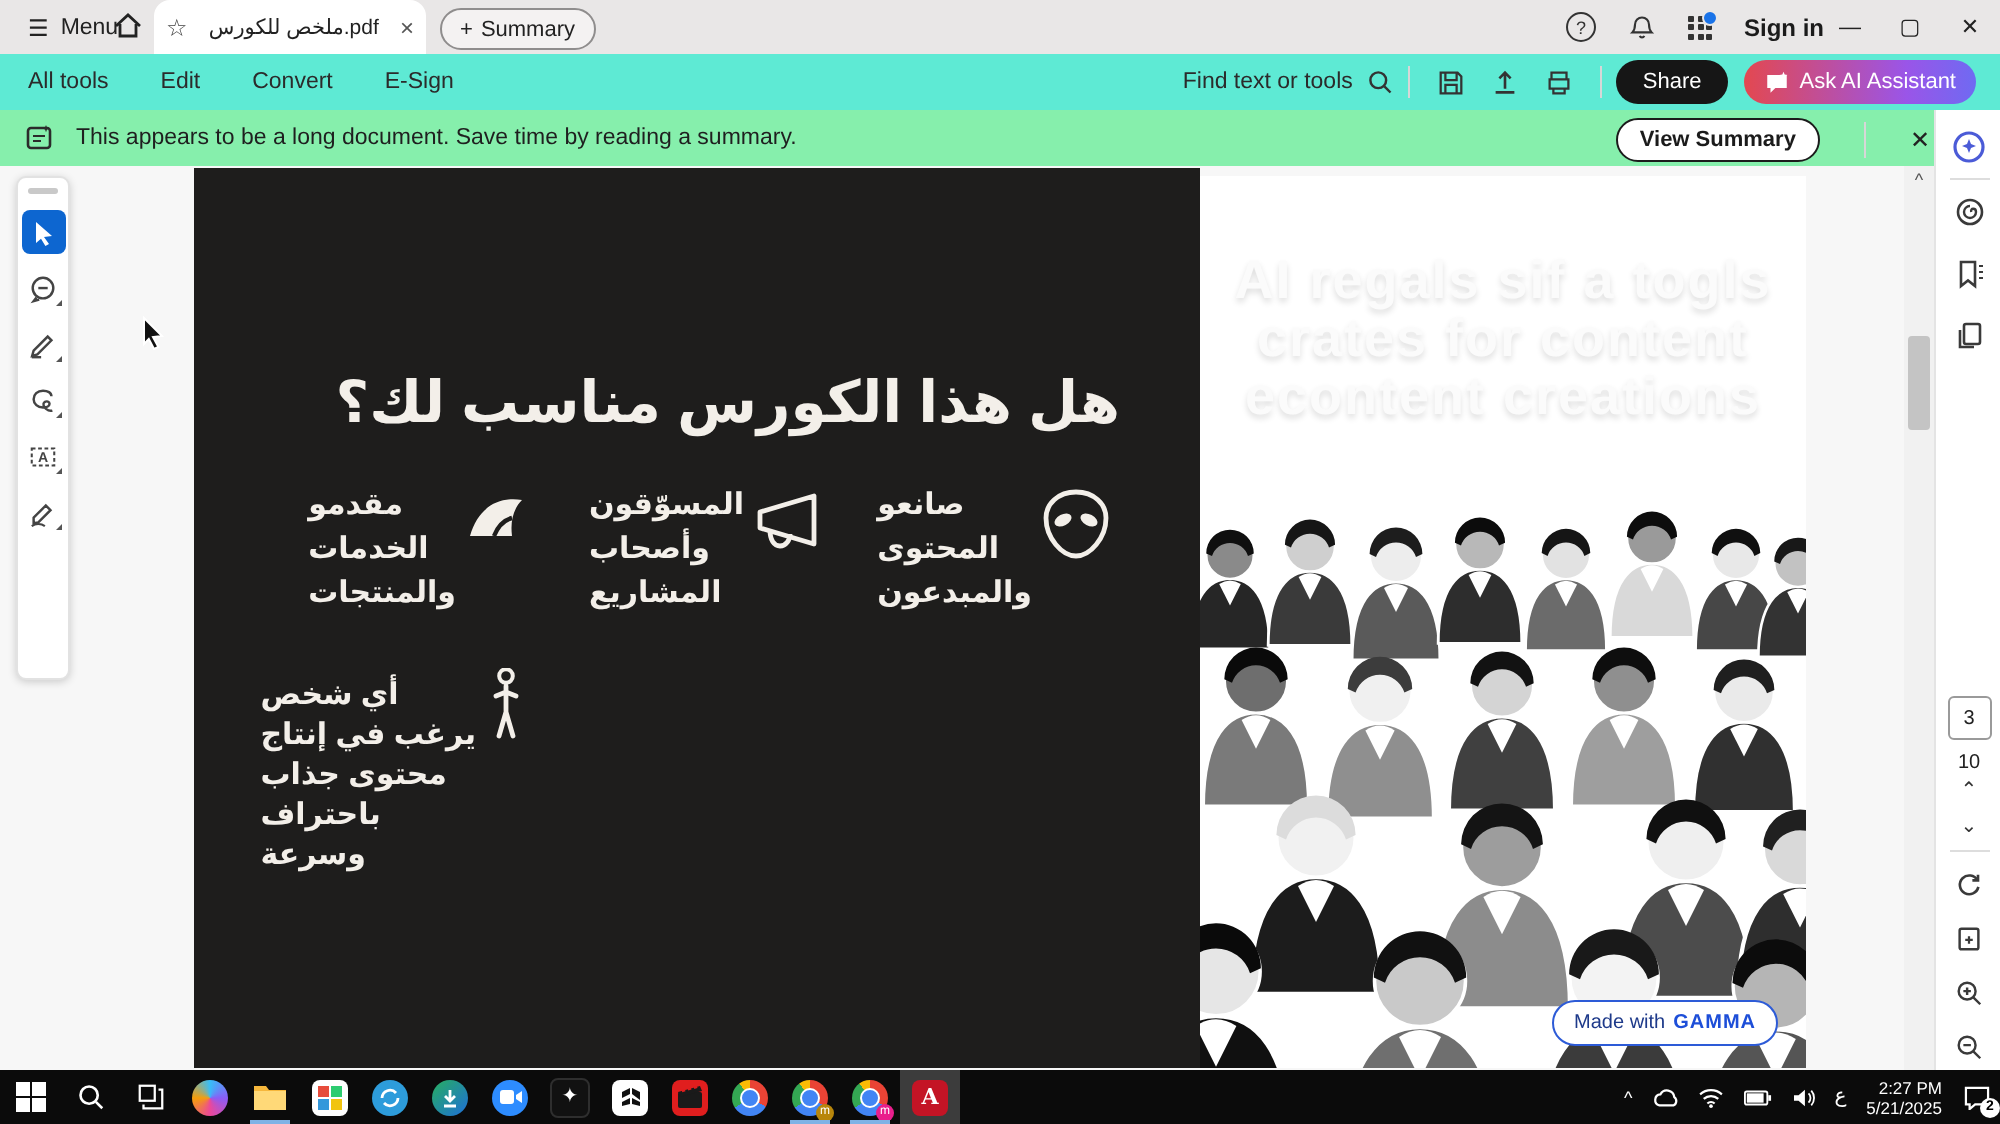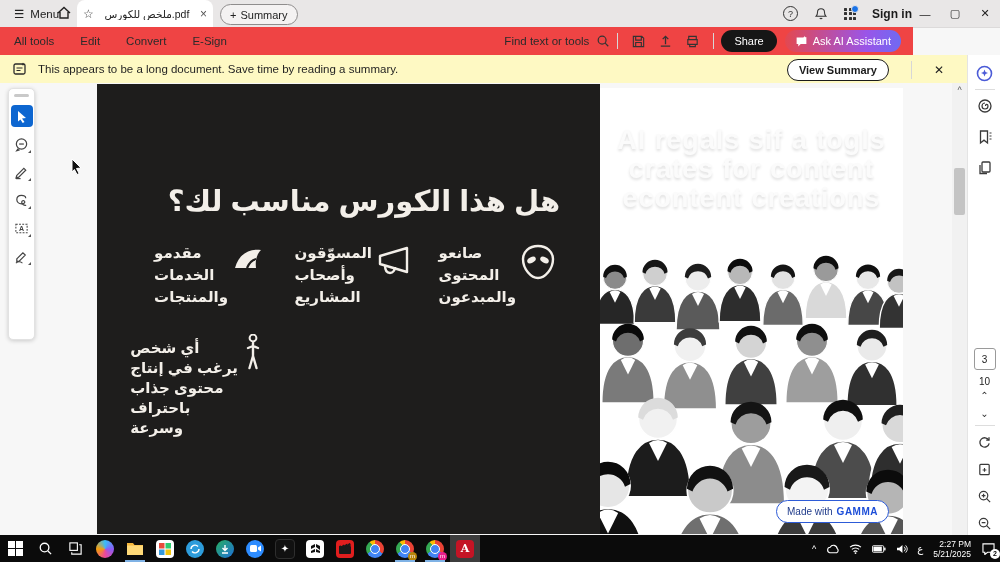--- a/index.html
+++ b/index.html
@@ -19,29 +19,29 @@
   .tab-close{font-size:12px;color:#555;cursor:default}
   .create-btn{left:220px;top:4px;height:19px;padding:0 9px;border:1px solid #8f8d8d;border-radius:11px;
               font-size:11px;color:#222;gap:4px;background:#f4f2f2}
   .tb-right-ic{color:#333;font-size:12px}
   .signin{font-weight:bold;font-size:12px;color:#1b1b1b}
   .winbtn{width:30px;height:27px;display:flex;align-items:center;justify-content:center;font-size:11px;color:#222}
   .bento{display:grid;grid-template-columns:repeat(3,3px);grid-gap:1.5px;position:relative}
   .bento i{width:3px;height:3px;background:#333;border-radius:0.5px}
   .bento .dot{position:absolute;right:-3px;top:-3px;width:6px;height:6px;border-radius:50%;background:#1a73e8;border:1px solid #e9e7e7}
   
-  .toolbar{left:0;top:27px;width:913px;height:28px;background:#ef4444;border-bottom:1px solid #e3e3e3}
+  .toolbar{left:0;top:27px;width:1000px;height:28px;background:#5eead4;border-bottom:1px solid #e3e3e3}
   .tb-tab{font-size:11.5px;color:#2b2b2b;padding:0 6px;height:28px;display:flex;align-items:center}
   .findlbl{font-size:11.5px;color:#2b2b2b}
   .vdiv{width:1px;height:16px;background:#d7d7d7;margin:0 7px}
   .pill{height:22px;border-radius:12px;display:flex;align-items:center;font-size:11px;font-weight:normal}
   .share-pill{background:#161616;color:#fff;padding:0 13px}
   .ai-pill{background:linear-gradient(90deg,#e34850,#9a55e8 70%,#6f6af2);color:#fff;padding:0 10px;gap:5px}
   
-  .notice{left:0;top:55px;width:968px;height:28px;background:#fef9c3;border-bottom:4px solid #1d4ed8}
+  .notice{left:0;top:55px;width:968px;height:28px;background:#86efac;border-bottom:4px solid #1d4ed8}
   .notice-txt{font-size:11.5px;color:#1f1f1f}
   .vs-btn{height:20px;border:1.5px solid #1b1b1b;border-radius:12px;background:#fff;
           padding:0 11px;font-size:11px;font-weight:bold;color:#1b1b1b;display:flex;align-items:center}
   
   .content{left:0;top:83px;width:952px;height:452px;background:#f7f7f7}
   .page-dark{left:97px;top:1px;width:503px;height:450px;background:#1e1d1c;color:#f3efe9}
   .page-white{left:600px;top:5px;width:303px;height:446px;background:#fff;overflow:hidden}
   .ar{direction:rtl;text-align:left;font-weight:bold}
   .dk-title{right:40px;top:100px;font-size:29px;letter-spacing:.5px;white-space:nowrap}
   .aud{font-size:15px;line-height:22px}
@@ -174,21 +174,21 @@
 
 <div class="abs notice">
   <div class="abs row" style="left:12px;top:0;height:27px;gap:10px">
     <svg width="16" height="16" viewBox="0 0 16 16">
         <rect x="2" y="3" width="11" height="10" rx="1.5" fill="none" stroke="#2b2b2b" stroke-width="1.3"></rect>
         <path d="M11 1.5l.5 1.3 1.3.5-1.3.5-.5 1.3-.5-1.3-1.3-.5 1.3-.5z" fill="#2b2b2b"></path>
         <path d="M4.5 7h6M4.5 9.5h4" stroke="#2b2b2b" stroke-width="1.1"></path>
       </svg>
     <span class="notice-txt">This appears to be a long document. Save time by reading a summary.</span>
   </div>
-  <div class="abs row" style="right:24px;top:3.5px;gap:15px">
+  <div class="abs row" style="right:3px;top:3.5px;gap:15px">
     <span class="vs-btn">View Summary</span>
     <span class="vdiv" style="height:18px"></span>
     <span style="font-size:12px;color:#222;font-weight:bold">✕</span>
   </div>
 </div>
 
 <div class="abs content">
 
   <div class="abs page-dark">
     <div class="abs ar dk-title">هل هذا الكورس مناسب لك؟</div>

